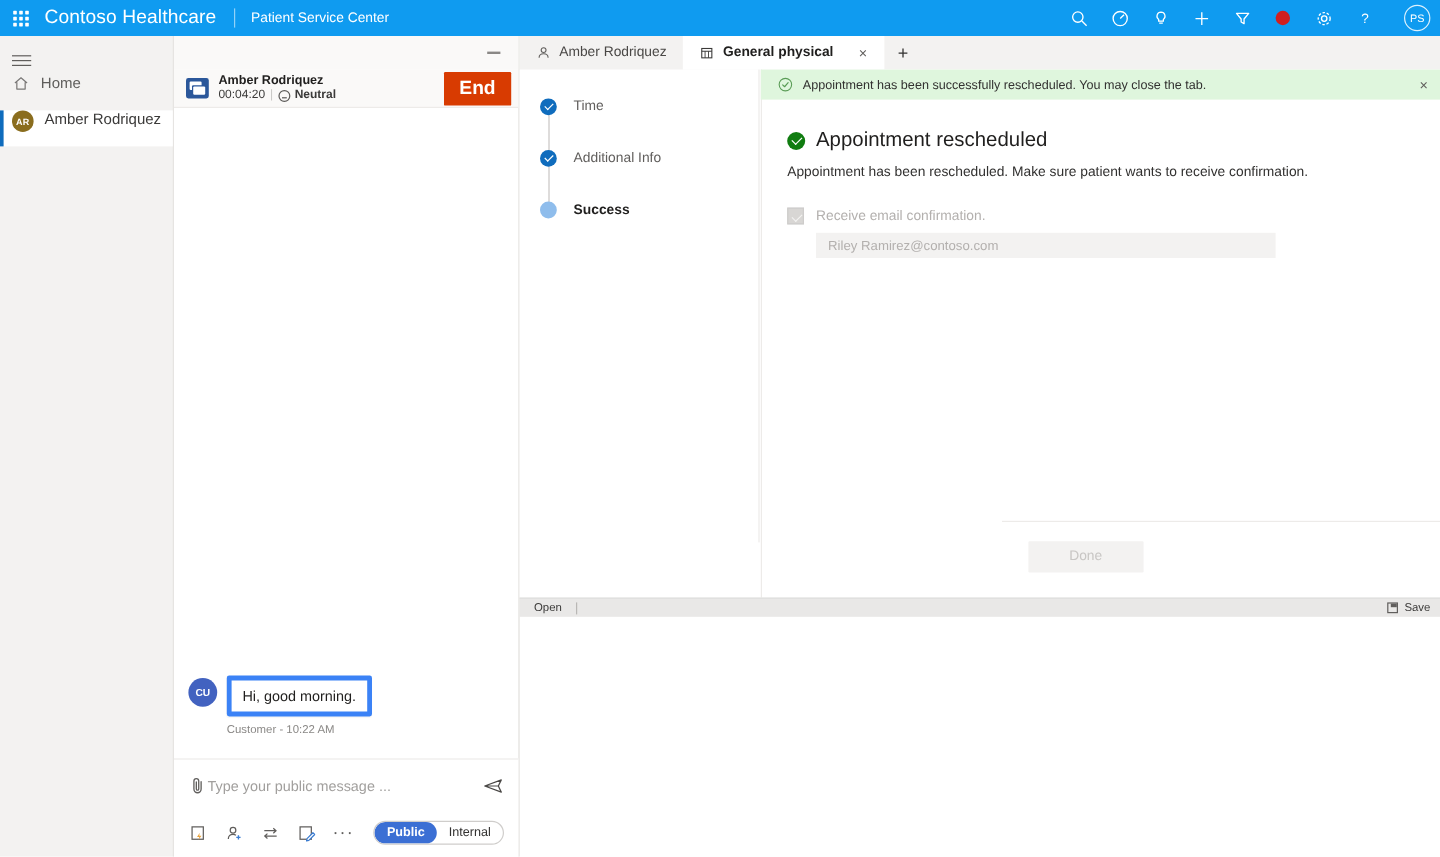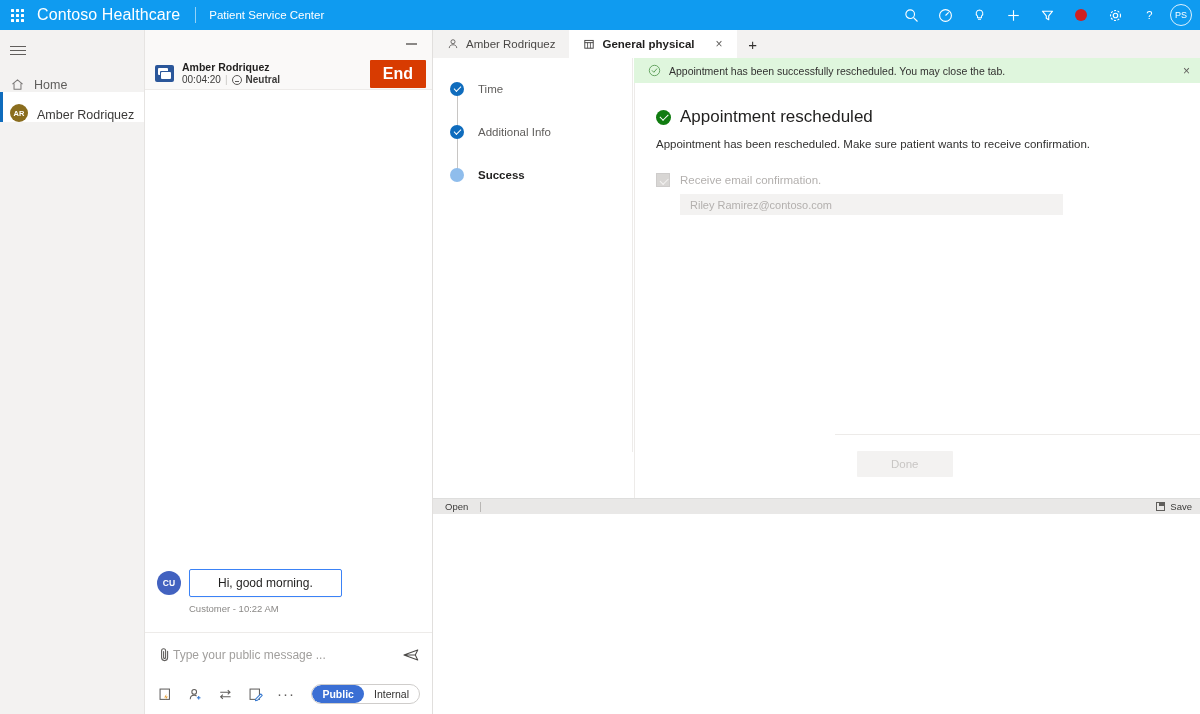--- a/index.html
+++ b/index.html
@@ -21,32 +21,32 @@
   .brand { color: #fff; font-size: 16px; letter-spacing: .1px; margin-left: 3px; }
   .brand-sep { width: 1px; height: 16px; background: rgba(255,255,255,.55); margin: 0 13px 0 15px; }
   .subbrand { color: #fff; font-size: 11.5px; }
   .appbar-right { margin-left: auto; display: flex; align-items: center; height: 30px; padding-right: 8px; }
   .abtn { width: 34px; height: 30px; display: flex; align-items: center; justify-content: center; cursor: pointer; }
   .abtn svg { display: block; }
   .rec-dot { width: 12px; height: 12px; border-radius: 50%; background: #d01f1f; }
   .ps-avatar {
     width: 22px; height: 22px; border-radius: 50%; border: 1px solid rgba(255,255,255,.85);
     color: #fff; font-size: 9px; display: flex; align-items: center; justify-content: center;
-    margin-left: 4px; cursor: pointer;
+    margin-left: 16px; cursor: pointer;
   }
 
   
   .leftnav {
     position: absolute; top: 30px; left: 0; width: 145px; height: 684px;
     background: #f3f2f1; border-right: 1px solid #e6e4e2;
   }
   .hamburger { height: 32px; display: flex; align-items: center; padding-left: 10px; cursor: pointer; }
   .hamburger i { display: block; width: 16px; height: 1px; background: #605e5c; box-shadow: 0 4px 0 #605e5c, 0 8px 0 #605e5c; }
   .nav-item {
-    height: 30px; display: flex; align-items: flex-end; padding-left: 10px; gap: 9px;
+    height: 30px; display: flex; align-items: flex-start; padding-left: 10px; gap: 9px;
     color: #5f5e5c; font-size: 12.5px; cursor: pointer; position: relative;
   }
   .nav-item.active { background: #ffffff; color: #3b3a39; }
   .nav-item.active::before { content: ""; position: absolute; left: 0; top: 0; bottom: 0; width: 3px; background: #0f6cbd; }
   .nav-avatar {
     width: 18px; height: 18px; border-radius: 50%; background: #8a6d1e; color: #fff;
     font-size: 7.5px; font-weight: bold; display: flex; align-items: center; justify-content: center; letter-spacing: .2px;
   }
 
   
@@ -74,21 +74,21 @@
     margin-left: auto; background: #d83b01; color: #fff; font-size: 16px; font-weight: bold;
     padding: 5px 13px; border: none; border-radius: 1px; cursor: pointer;
   }
   .messages { position: absolute; top: 92px; left: 0; right: 0; bottom: 82px; }
   .msg-row { position: absolute; left: 12px; bottom: 18px; display: flex; gap: 8px; align-items: flex-start; }
   .msg-avatar {
     width: 24px; height: 24px; border-radius: 50%; background: #4262c0; color: #fff; font-size: 8.5px;
     font-weight: bold; display: flex; align-items: center; justify-content: center; flex: none; margin-top: 2px;
   }
   .bubble {
-    background: #fff; border: 1px solid #3b82f6; border-radius: 2px; padding: 6px 28px;
+    background: #fff; border: 4px solid #3b82f6; border-radius: 2px; padding: 6px 9px;
     font-size: 12px; color: #201f1e; box-shadow: 0 1px 1px rgba(0,0,0,.04);
   }
   .msg-meta { font-size: 9.5px; color: #8a8886; margin-top: 6px; }
   .composer { position: absolute; left: 0; right: 0; bottom: 0; height: 82px; border-top: 1px solid #edebe9; background:#fff; }
   .composer-row { height: 44px; display: flex; align-items: center; padding: 0 12px; }
   .clip { width: 16px; display:flex; align-items:center; justify-content:center; cursor: pointer; }
   .msg-input { flex: 1; border: none; outline: none; font-size: 12px; color: #201f1e; font-family: inherit; background: transparent; }
   .msg-input::placeholder { color: #a19f9d; }
   .send { width: 18px; display:flex; align-items:center; justify-content:center; cursor: pointer; }
   .composer-tools { height: 34px; display: flex; align-items: center; padding: 0 12px; gap: 14px; }

